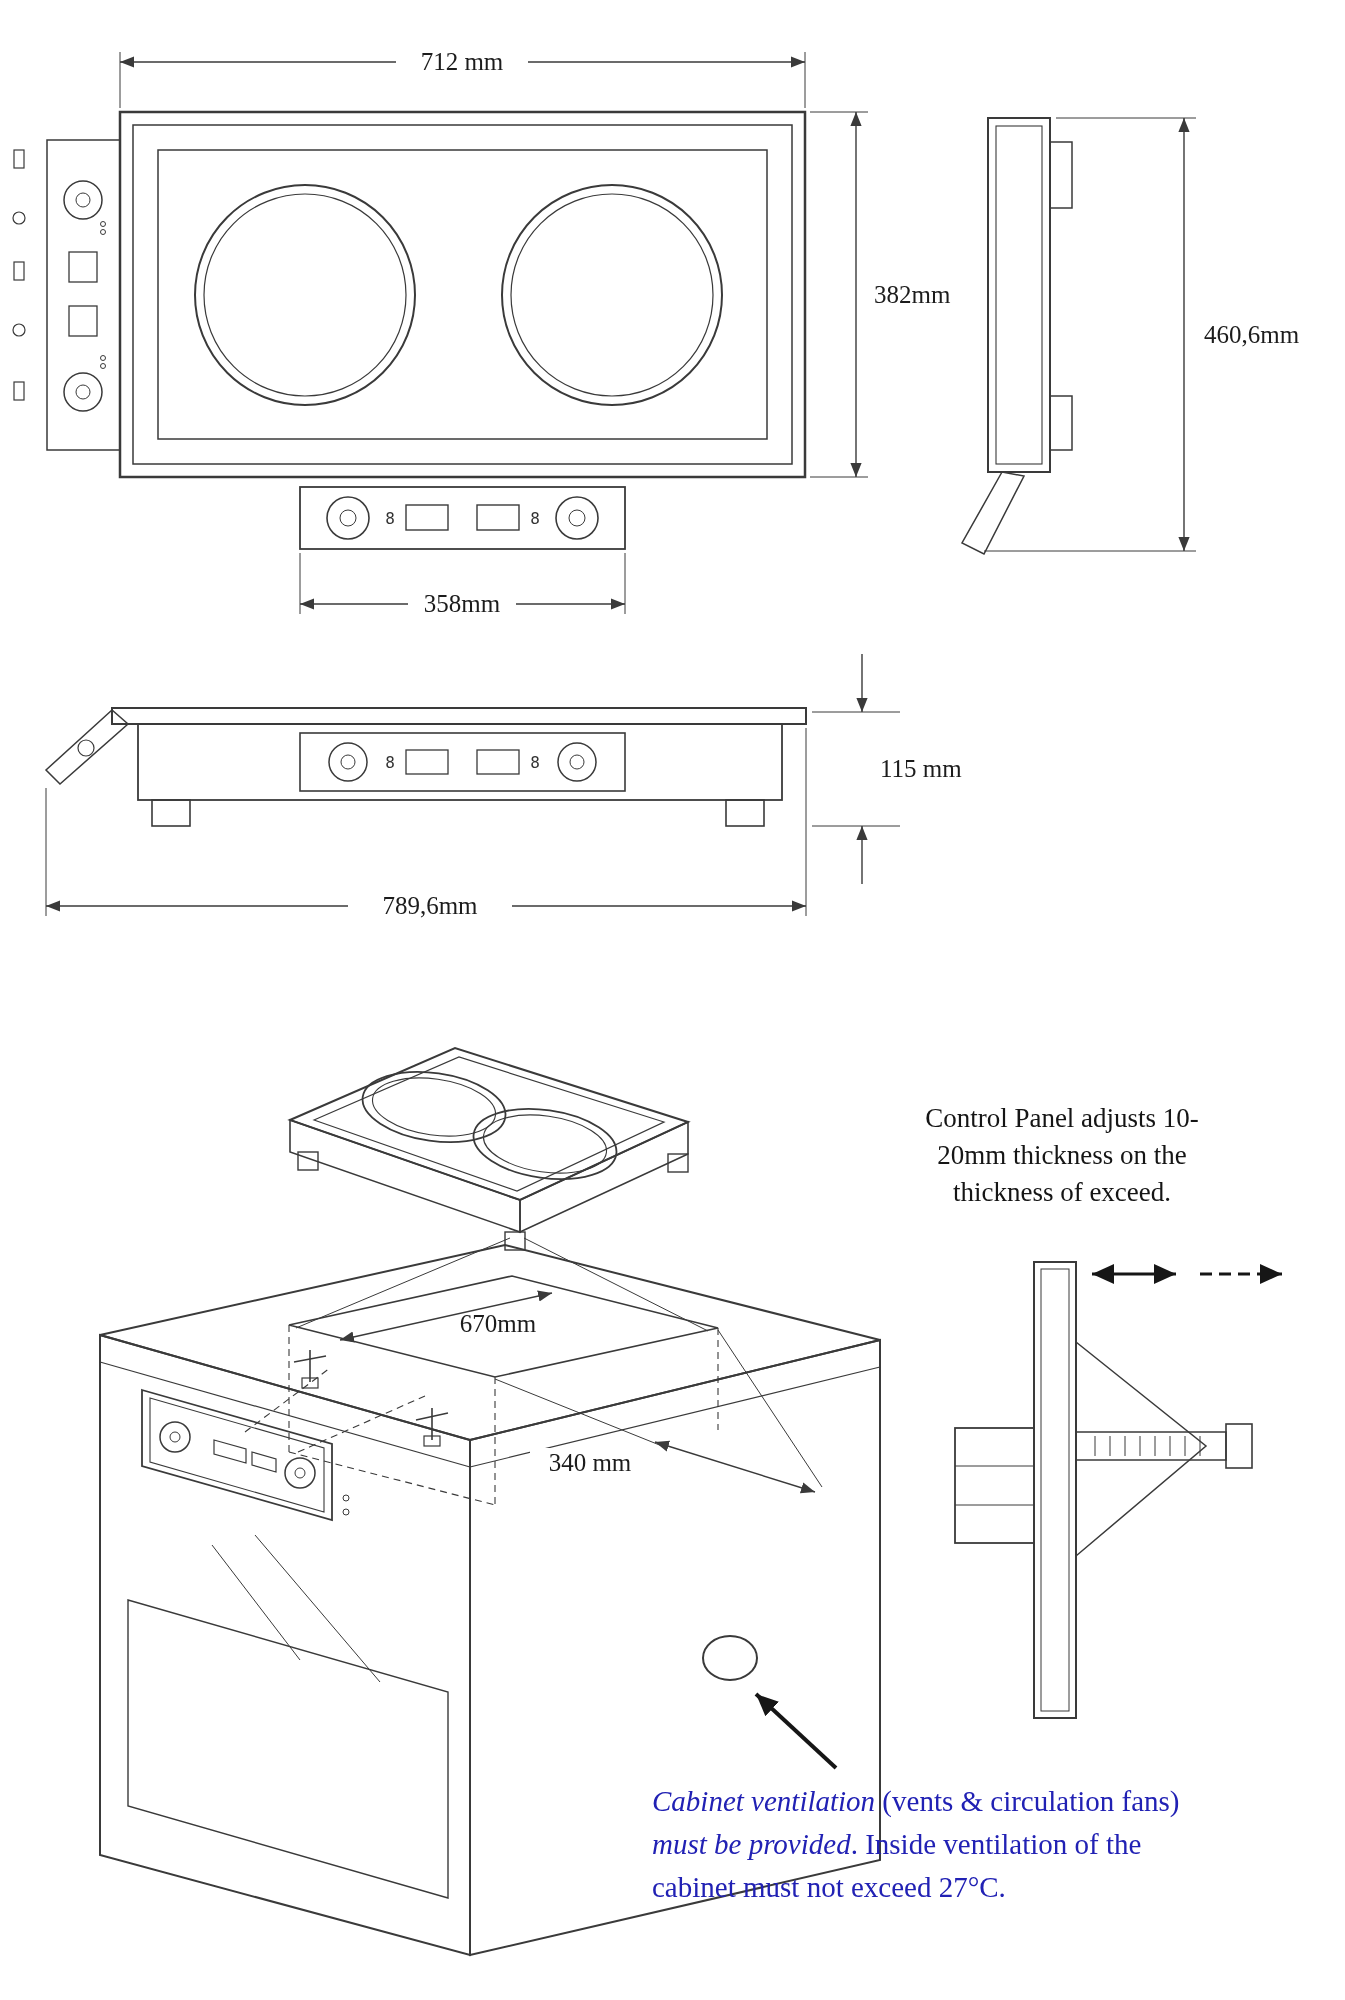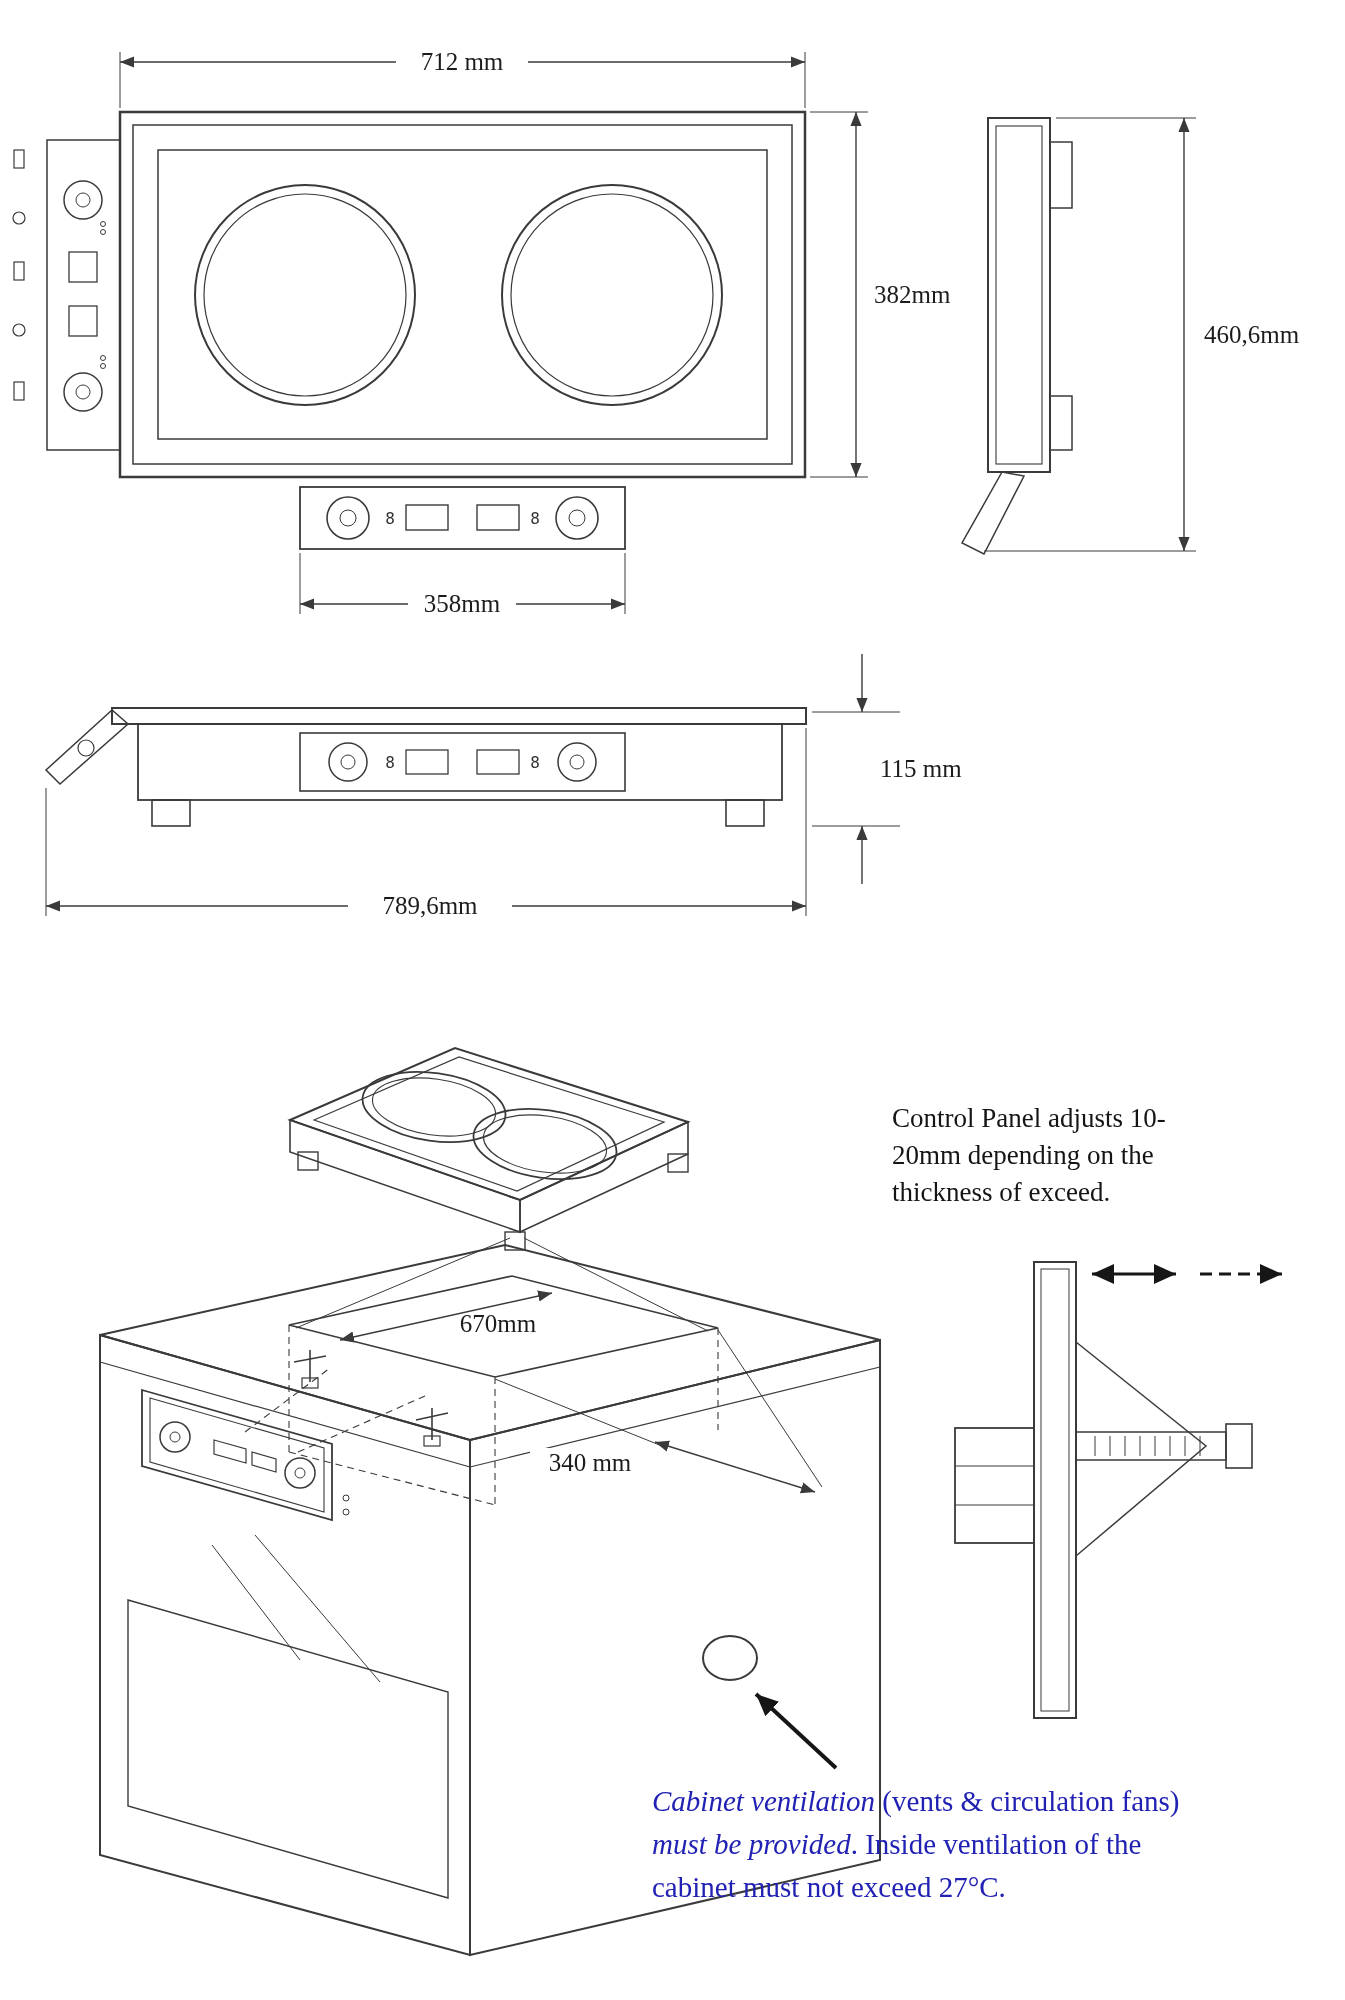--- a/index.html
+++ b/index.html
@@ -5,21 +5,21 @@
   html,body{margin:0;padding:0;background:#ffffff;}
   .canvas{position:relative;width:1345px;height:2000px;background:#ffffff;overflow:hidden;
           font-family:"Liberation Serif",serif;border-radius:17px;}
   svg{position:absolute;left:0;top:0;}
   .ln{fill:none;stroke:#3a3a3a;}
   .lnD{fill:none;stroke:#3a3a3a;stroke-dasharray:7 5;}
   .dim{font-family:"Liberation Serif",serif;font-size:25px;fill:#1c1c1c;}
   .digit{font-family:"DejaVu Sans Mono",monospace;font-size:16px;fill:#333;}
   .wbg{fill:#ffffff;stroke:none;}
   .note{position:absolute;color:#151515;}
-  .control-note{left:892px;top:1100px;width:340px;font-size:27px;line-height:37px;}
+  .control-note{left:892px;top:1100px;width:340px;font-size:27px;line-height:37px;text-align:center;}
   .vent-note{left:652px;top:1780px;width:700px;font-size:29px;line-height:43px;color:#2121b4;}
   .bi{font-weight:normal;font-style:italic;}
 </style>
 </head>
 <body>
 
 <div class="canvas">
 
 <svg width="1345" height="2000" viewBox="0 0 1345 2000">
   <defs>
@@ -238,21 +238,21 @@
     <polygon class="ln" points="1076,1342 1206,1446 1076,1556" stroke-width="1.5"></polygon>
 
     <rect class="ln" x="1076" y="1432" width="150" height="28" stroke-width="1.5"></rect>
     <path class="ln" stroke-width="1" d="M1095,1436 V1456 M1110,1436 V1456 M1125,1436 V1456 M1140,1436 V1456 M1155,1436 V1456 M1170,1436 V1456 M1185,1436 V1456 M1200,1436 V1456"></path>
     <rect class="ln" x="1226" y="1424" width="26" height="44" stroke-width="1.6"></rect>
   </g>
 </svg>
 
 <div class="note control-note">
   <span>Control Panel adjusts 10-</span><br>
-  <span>20mm depending on the</span><br>
+  <span>20mm thickness on the</span><br>
   <span>thickness of exceed.</span>
 </div>
 
 <div class="note vent-note">
   <span class="bi">Cabinet ventilation</span><span> (vents &amp; circulation fans)</span><br>
   <span class="bi">must be provided</span><span>.  Inside ventilation of the</span><br>
   <span>cabinet must not exceed 27°C.</span>
 </div>
 
 </div>

